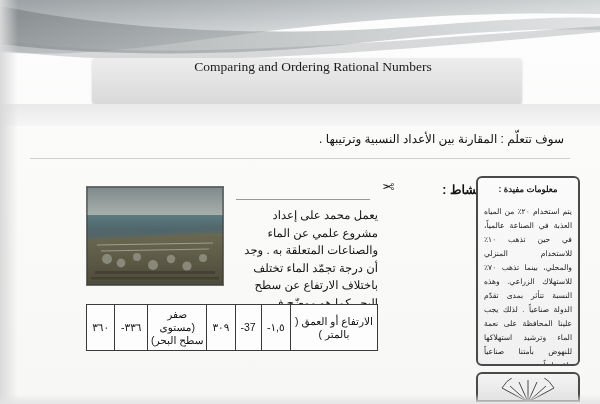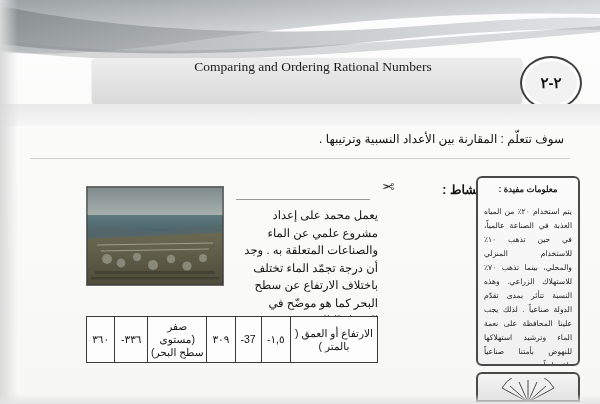--- a/index.html
+++ b/index.html
@@ -116,21 +116,21 @@
   .photo{
     position:absolute;left:86px;top:186px;width:136px;height:98px;
     border:1px solid #6d6d6d;
     overflow:hidden;
     background:#5d6b6a;
   }
   .photo svg{display:block}
 
   
   .tbl{
-    position:absolute;left:86px;top:316px;width:292px;
+    position:absolute;left:86px;top:304px;width:292px;
     border-collapse:collapse;direction:rtl;
   }
   .tbl td{
     border:1px solid #3a3a3a;
     font-size:10.5px;
     text-align:center;
     vertical-align:middle;
     padding:3px 2px;
     line-height:13px;
     color:#111;
@@ -171,21 +171,20 @@
       <path d="M0,0 L600,0 L600,14 C430,10 300,26 170,44 C110,52 50,56 0,52 Z" fill="url(#g1)"></path>
       <path d="M0,6 C120,30 260,38 420,26 C500,20 560,16 600,18 L600,30 C520,28 440,34 350,44 C250,55 110,58 0,44 Z" fill="url(#g2)" opacity=".55"></path>
       <path d="M0,40 C140,62 330,46 600,26 L600,32 C340,56 150,70 0,50 Z" fill="#8e9497" opacity=".35"></path>
     </svg>
   </div>
 
   <div class="header-band"></div>
   <div class="header-title">
     <div class="en-title">Comparing and Ordering Rational Numbers</div>
   </div>
-  <div class="lesson-badge">٢-٢</div>
   <div class="band-under"></div>
 
   <div class="objective">سوف تتعلّم : المقارنة بين الأعداد النسبية وترتيبها .</div>
   <div class="obj-rule"></div>
 
   <div class="scissors">✂</div>
   <div class="activity-head">نشاط :</div>
   <div class="act-underline"></div>
   <div class="activity-text">يعمل محمد على إعداد مشروع علمي عن الماء والصناعات المتعلقة به . وجد أن درجة تجمّد الماء تختلف باختلاف الارتفاع عن سطح البحر كما هو موضّح في الجدول التالي :</div>
 

